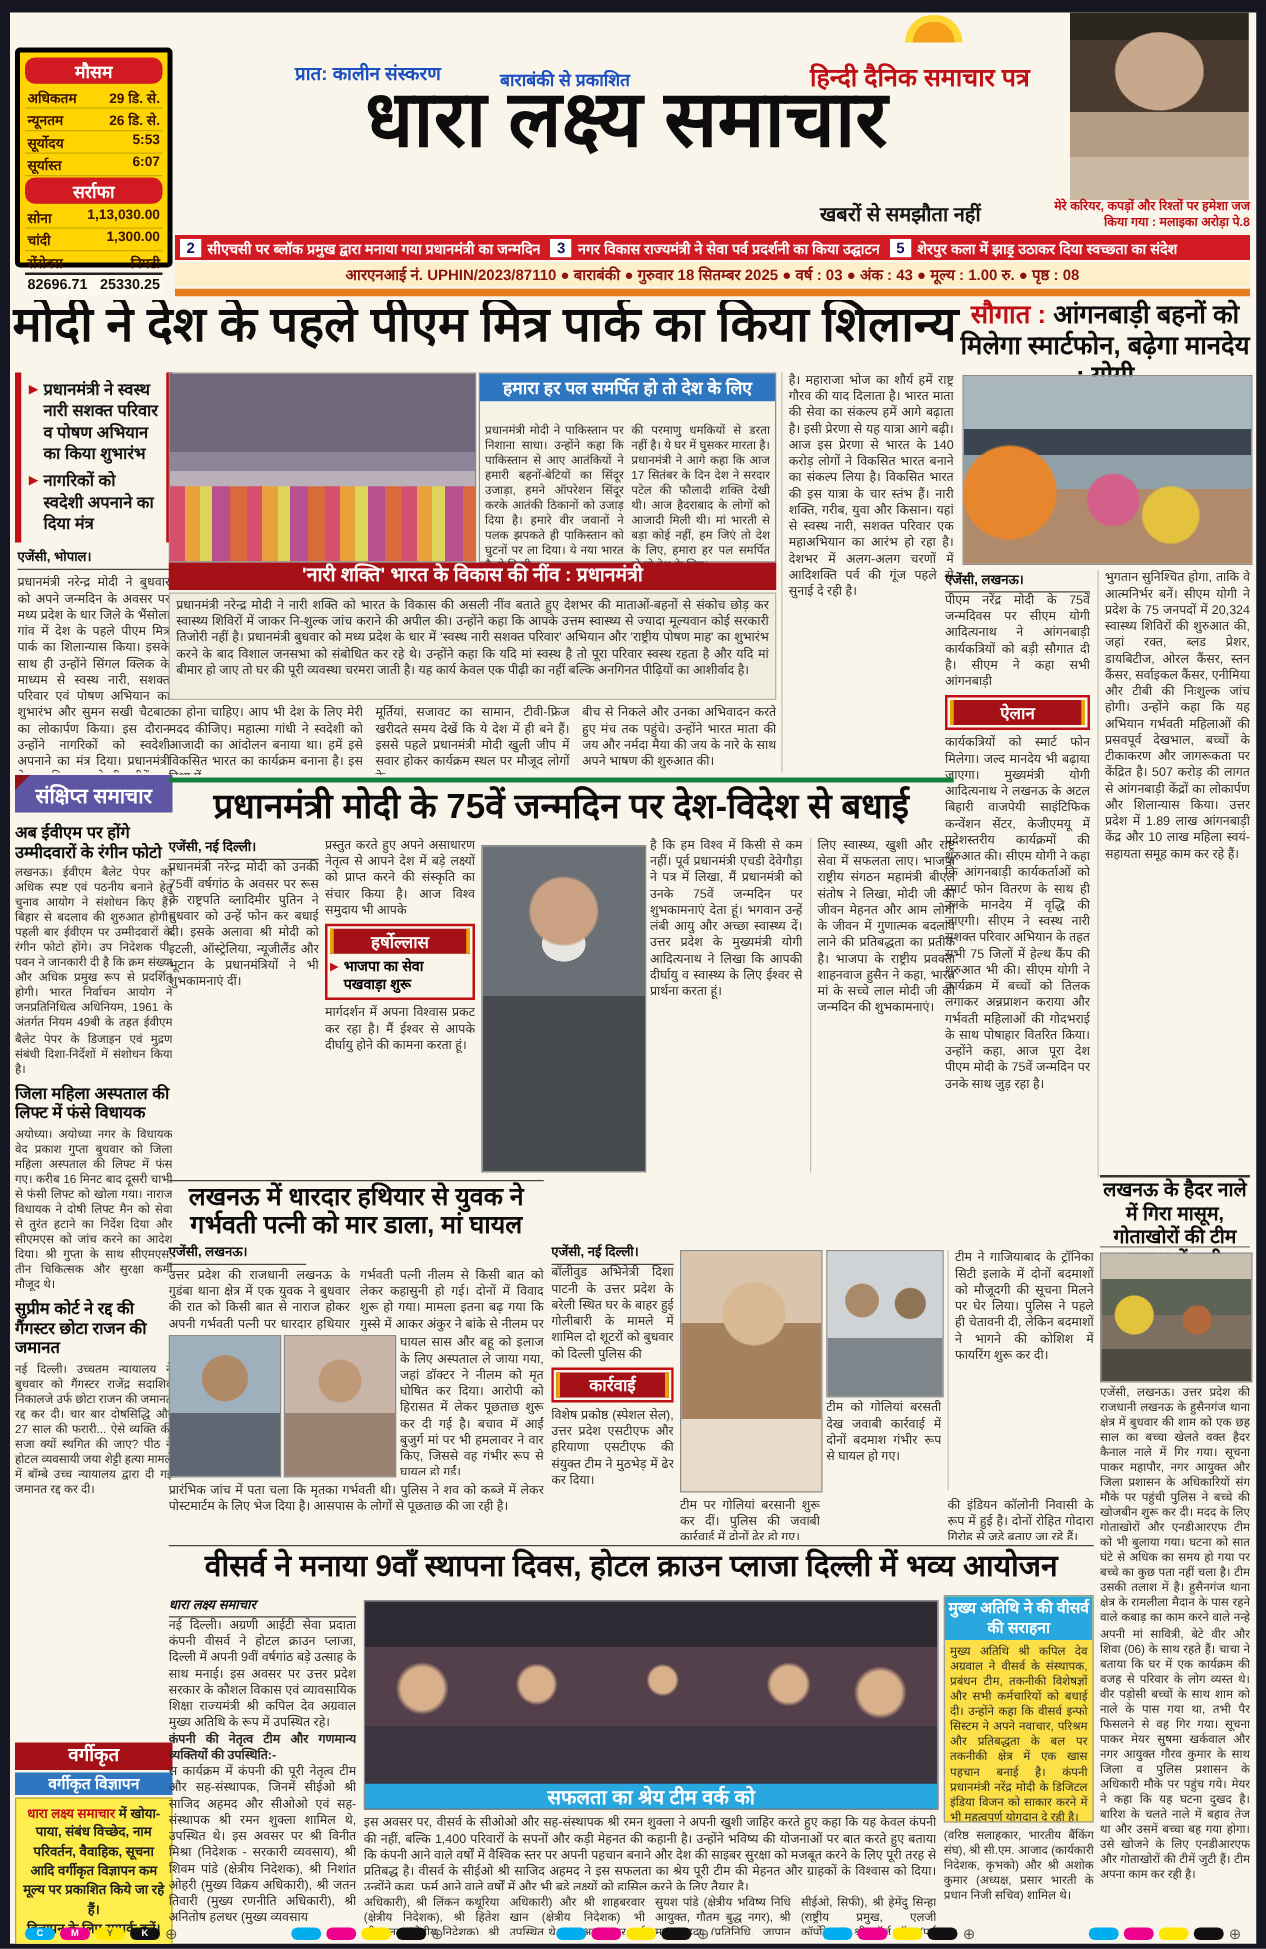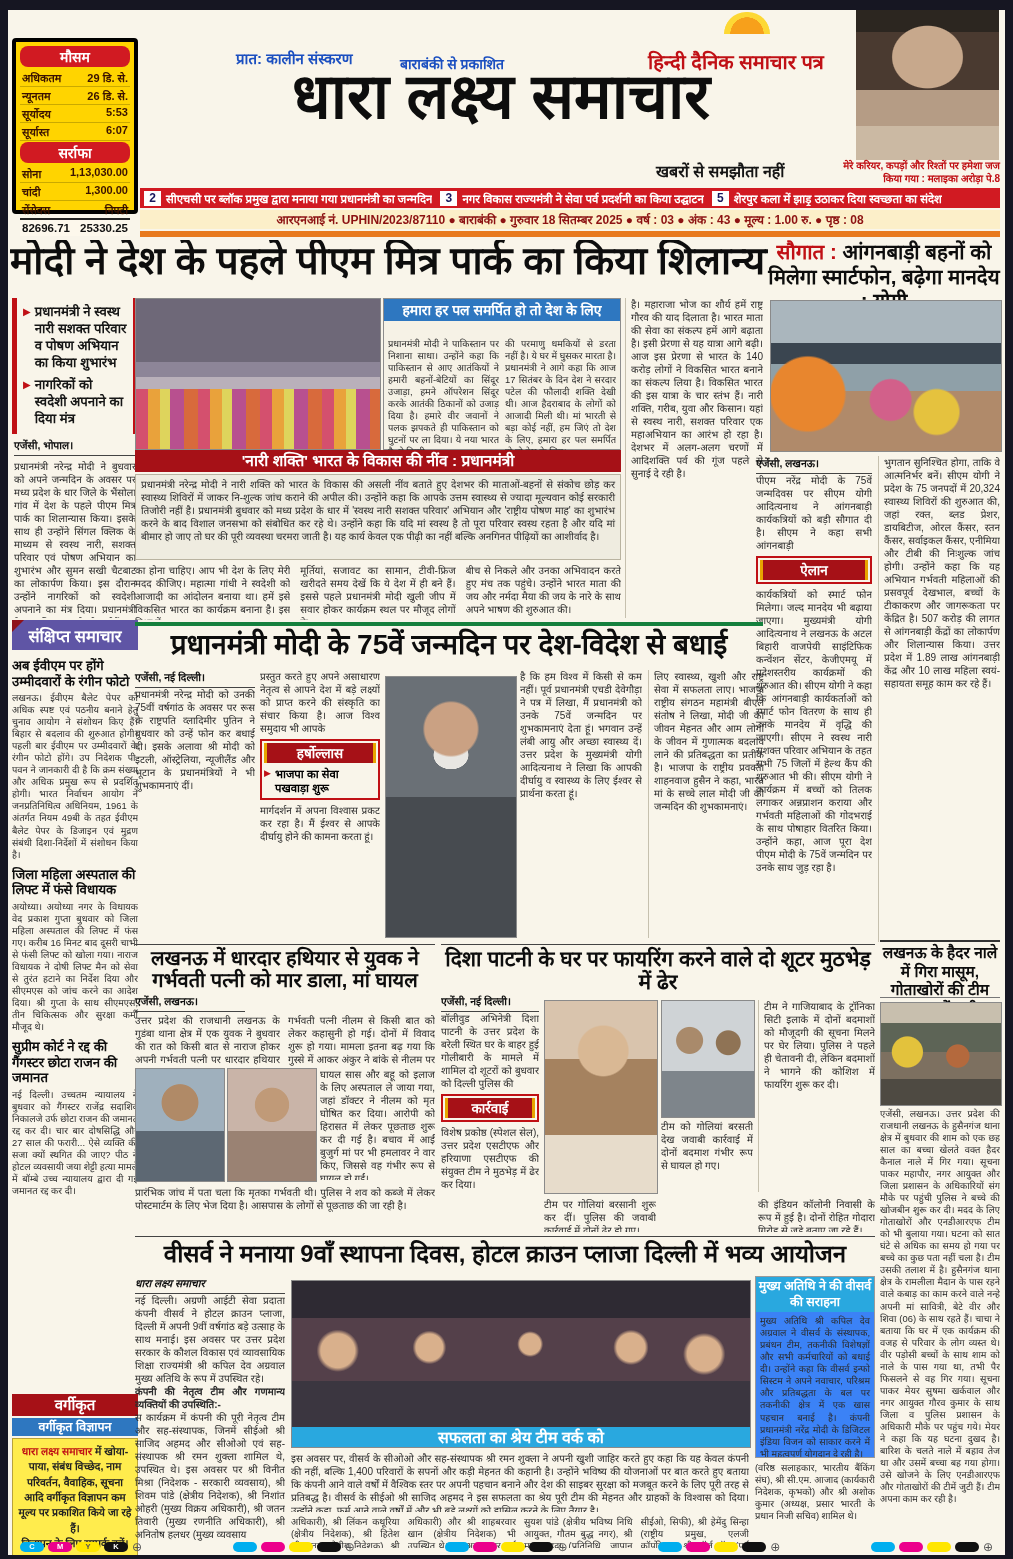--- a/index.html
+++ b/index.html
@@ -212,21 +212,20 @@
 
   <div class="a hl" style="left:127px;top:934px;width:300px;height:46px;font-size:20px;text-align:center;border-top:1.5px solid #444;padding-top:3px;box-sizing:border-box;">लखनऊ में धारदार हथियार से युवक ने गर्भवती पत्नी को मार डाला, मां घायल</div>
   <div class="a byline" style="left:127px;top:984px;width:110px;">एजेंसी, लखनऊ।</div>
   <div class="a body-txt j" style="left:127px;top:1004px;width:145px;height:52px;">उत्तर प्रदेश की राजधानी लखनऊ के गुडंबा थाना क्षेत्र में एक युवक ने बुधवार की रात को किसी बात से नाराज होकर अपनी गर्भवती पत्नी पर धारदार हथियार (बांके) से हमला कर दिया।</div>
   <div class="a body-txt j" style="left:280px;top:1004px;width:147px;height:52px;">गर्भवती पत्नी नीलम से किसी बात को लेकर कहासुनी हो गई। दोनों में विवाद शुरू हो गया। मामला इतना बढ़ गया कि गुस्से में आकर अंकुर ने बांके से नीलम पर ताबड़तोड़ वार कर दिए।</div>
   <div class="a photo" style="left:127px;top:1058px;width:88px;height:112px;background:radial-gradient(circle at 50% 30%,#b08a67 0 20%,rgba(0,0,0,0) 21%),linear-gradient(180deg,#9fb0bd 0 55%,#5d6873 55%);"></div>
   <div class="a photo" style="left:219px;top:1058px;width:88px;height:112px;background:radial-gradient(circle at 50% 32%,#c09a78 0 19%,rgba(0,0,0,0) 20%),linear-gradient(180deg,#c9b4a8 0 55%,#9a8273 55%);"></div>
   <div class="a body-txt j" style="left:312px;top:1058px;width:115px;height:112px;">घायल सास और बहू को इलाज के लिए अस्पताल ले जाया गया, जहां डॉक्टर ने नीलम को मृत घोषित कर दिया। आरोपी को हिरासत में लेकर पूछताछ शुरू कर दी गई है। बचाव में आईं बुजुर्ग मां पर भी हमलावर ने वार किए, जिससे वह गंभीर रूप से घायल हो गईं।</div>
   <div class="a body-txt j" style="left:127px;top:1176px;width:300px;height:46px;">प्रारंभिक जांच में पता चला कि मृतका गर्भवती थी। पुलिस ने शव को कब्जे में लेकर पोस्टमार्टम के लिए भेज दिया है। आसपास के लोगों से पूछताछ की जा रही है।</div>
 
-  <div class="a hl" style="left:433px;top:934px;width:434px;height:46px;font-size:21px;text-align:center;border-top:1.5px solid #444;padding-top:3px;box-sizing:border-box;">दिशा पाटनी के घर पर फायरिंग करने वाले दो शूटर मुठभेड़ में ढेर</div>
   <div class="a" style="left:433px;top:984px;width:98px;height:238px;overflow:hidden;">
     <div class="byline">एजेंसी, नई दिल्ली।</div>
     <div class="body-txt j">बॉलीवुड अभिनेत्री दिशा पाटनी के उत्तर प्रदेश के बरेली स्थित घर के बाहर हुई गोलीबारी के मामले में शामिल दो शूटरों को बुधवार को दिल्ली पुलिस की</div>
     <div class="minibox">
       <div class="mb-h">कार्रवाई</div>
     </div>
     <div class="body-txt j">विशेष प्रकोष्ठ (स्पेशल सेल), उत्तर प्रदेश एसटीएफ और हरियाणा एसटीएफ की संयुक्त टीम ने मुठभेड़ में ढेर कर दिया।</div>
   </div>
   <div class="a photo" style="left:536px;top:990px;width:112px;height:192px;background:radial-gradient(circle at 52% 26%,#d9b894 0 16%,rgba(0,0,0,0) 17%),linear-gradient(180deg,#d9c4ad 0 30%,#a5825f 30% 70%,#e7dccb 70%);"></div>
   <div class="a photo" style="left:653px;top:990px;width:92px;height:116px;background:radial-gradient(circle at 30% 34%,#a98a6b 0 13%,rgba(0,0,0,0) 14%),radial-gradient(circle at 72% 36%,#8f7355 0 12%,rgba(0,0,0,0) 13%),linear-gradient(180deg,#cfd3d6 0 60%,#7e858b 60%);"></div>
@@ -249,21 +248,21 @@
   <div class="a photo" style="left:283px;top:1270px;width:458px;height:166px;background:radial-gradient(circle at 10% 42%,#d9b08c 0 4%,rgba(0,0,0,0) 5%),radial-gradient(circle at 30% 40%,#d9b08c 0 4%,rgba(0,0,0,0) 5%),radial-gradient(circle at 52% 38%,#d9b08c 0 4%,rgba(0,0,0,0) 5%),radial-gradient(circle at 74% 40%,#d9b08c 0 4%,rgba(0,0,0,0) 5%),radial-gradient(circle at 90% 44%,#d9b08c 0 4%,rgba(0,0,0,0) 5%),linear-gradient(180deg,#2e2a33 0 22%,#54404a 22% 60%,#3b3640 60%);">
     <div class="cap-bar">सफलता का श्रेय टीम वर्क को</div>
   </div>
   <div class="a body-txt j" style="left:283px;top:1442px;width:458px;height:60px;">इस अवसर पर, वीसर्व के सीओओ और सह-संस्थापक श्री रमन शुक्ला ने अपनी खुशी जाहिर करते हुए कहा कि यह केवल कंपनी की नहीं, बल्कि 1,400 परिवारों के सपनों और कड़ी मेहनत की कहानी है। उन्होंने भविष्य की योजनाओं पर बात करते हुए बताया कि कंपनी आने वाले वर्षों में वैश्विक स्तर पर अपनी पहचान बनाने और देश की साइबर सुरक्षा को मजबूत करने के लिए पूरी तरह से प्रतिबद्ध है। वीसर्व के सीईओ श्री साजिद अहमद ने इस सफलता का श्रेय पूरी टीम की मेहनत और ग्राहकों के विश्वास को दिया। उन्होंने कहा, फर्म आने वाले वर्षों में और भी बड़े लक्ष्यों को हासिल करने के लिए तैयार है।</div>
   <div class="a" style="left:283px;top:1506px;width:458px;height:32px;display:flex;gap:8px;overflow:hidden;">
     <div class="body-s j" style="width:25%;">अधिकारी), श्री लिंकन कथूरिया (क्षेत्रीय निदेशक), श्री हितेश श्रीवास्तव (क्षेत्रीय निदेशक), श्री नीरज ओझा (मुख्य मानव संसाधन</div>
     <div class="body-s j" style="width:25%;">अधिकारी) और श्री शाहबरवार खान (क्षेत्रीय निदेशक) भी उपस्थित थे। इस अवसर पर कई अन्य विशिष्ट अतिथि भी उपस्थित थे, जिनमें श्री</div>
     <div class="body-s j" style="width:25%;">सुयश पांडे (क्षेत्रीय भविष्य निधि आयुक्त, गौतम बुद्ध नगर), श्री मनाबू इदा (प्रतिनिधि, जापान अंतर्राष्ट्रीय सहयोग एजेंसी), श्री कमलनाथ (पूर्व</div>
     <div class="body-s j" style="width:25%;">सीईओ, सिफी), श्री हेमेंदु सिन्हा (राष्ट्रीय प्रमुख, एलजी कॉर्पोरेशन), श्री जॉर्ज पॉल (पूर्व अध्यक्ष, एमएआईटी), श्री बी.एन. मिश्रा</div>
   </div>
-  <div class="a" style="left:747px;top:1266px;width:120px;height:182px;border:1px solid #9a9a9a;background:#3b82f6;box-sizing:border-box;overflow:hidden;">
+  <div class="a" style="left:747px;top:1266px;width:120px;height:182px;border:1px solid #9a9a9a;background:#fde047;box-sizing:border-box;overflow:hidden;">
     <div style="background:#29a8df;color:#fff;font-weight:bold;font-size:12.5px;text-align:center;padding:2px 2px;line-height:1.25;">मुख्य अतिथि ने की वीसर्व की सराहना</div>
     <div class="body-s j" style="padding:3px 4px;">मुख्य अतिथि श्री कपिल देव अग्रवाल ने वीसर्व के संस्थापक, प्रबंधन टीम, तकनीकी विशेषज्ञों और सभी कर्मचारियों को बधाई दी। उन्होंने कहा कि वीसर्व इन्फो सिस्टम ने अपने नवाचार, परिश्रम और प्रतिबद्धता के बल पर तकनीकी क्षेत्र में एक खास पहचान बनाई है। कंपनी प्रधानमंत्री नरेंद्र मोदी के डिजिटल इंडिया विजन को साकार करने में भी महत्वपूर्ण योगदान दे रही है।</div>
   </div>
   <div class="a body-s j" style="left:747px;top:1452px;width:120px;height:86px;">(वरिष्ठ सलाहकार, भारतीय बैंकिंग संघ), श्री सी.एम. आजाद (कार्यकारी निदेशक, कृभको) और श्री अशोक कुमार (अध्यक्ष, प्रसार भारती के प्रधान निजी सचिव) शामिल थे।</div>
 
   <div class="cmyk">
     <div class="grp">
       <span class="chip2 c-c">C</span>
       <span class="chip2 c-m">M</span>
       <span class="chip2 c-y">Y</span>

